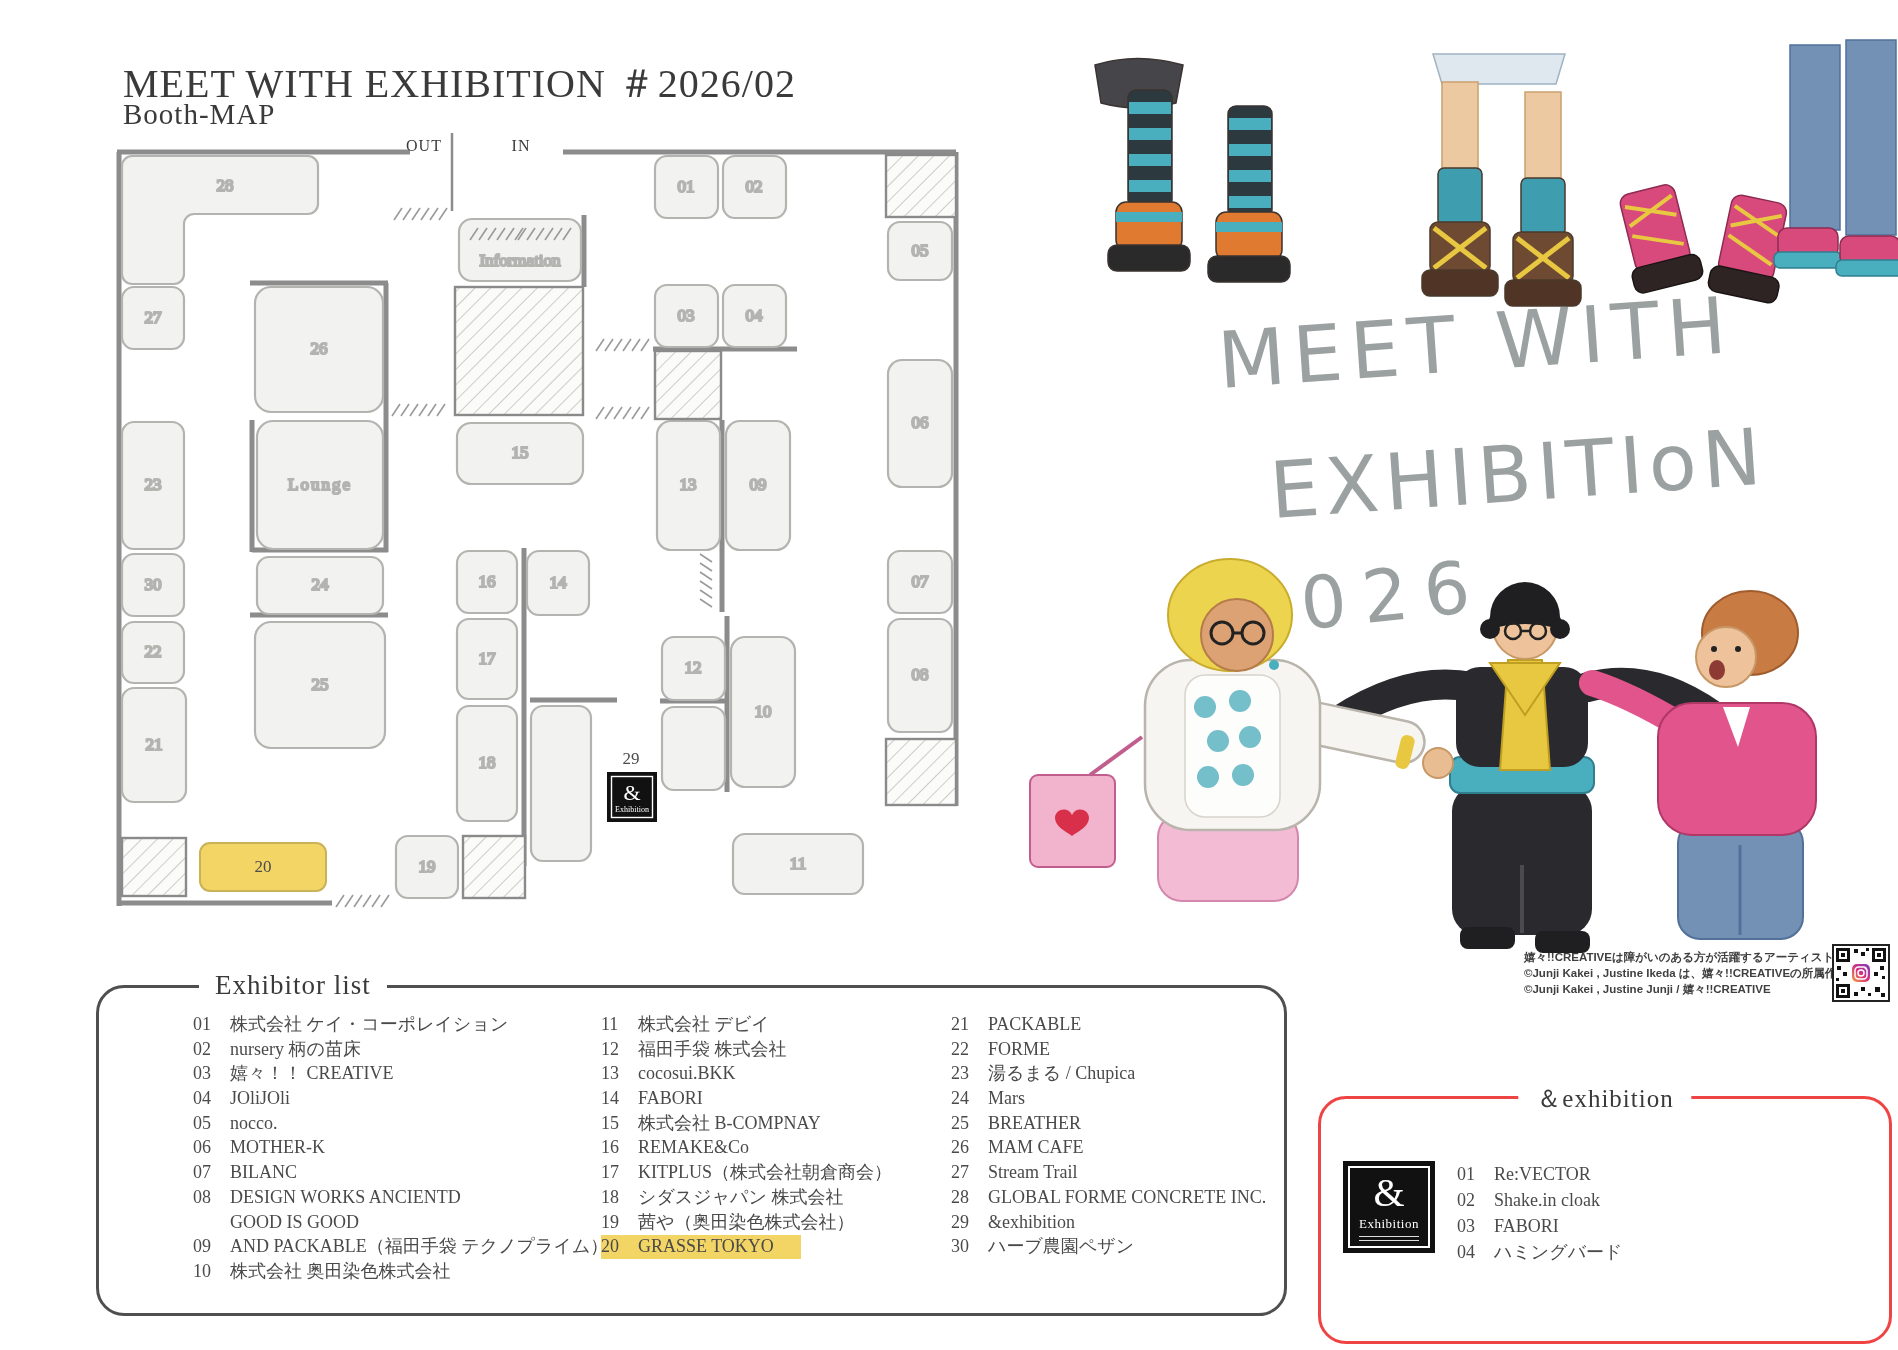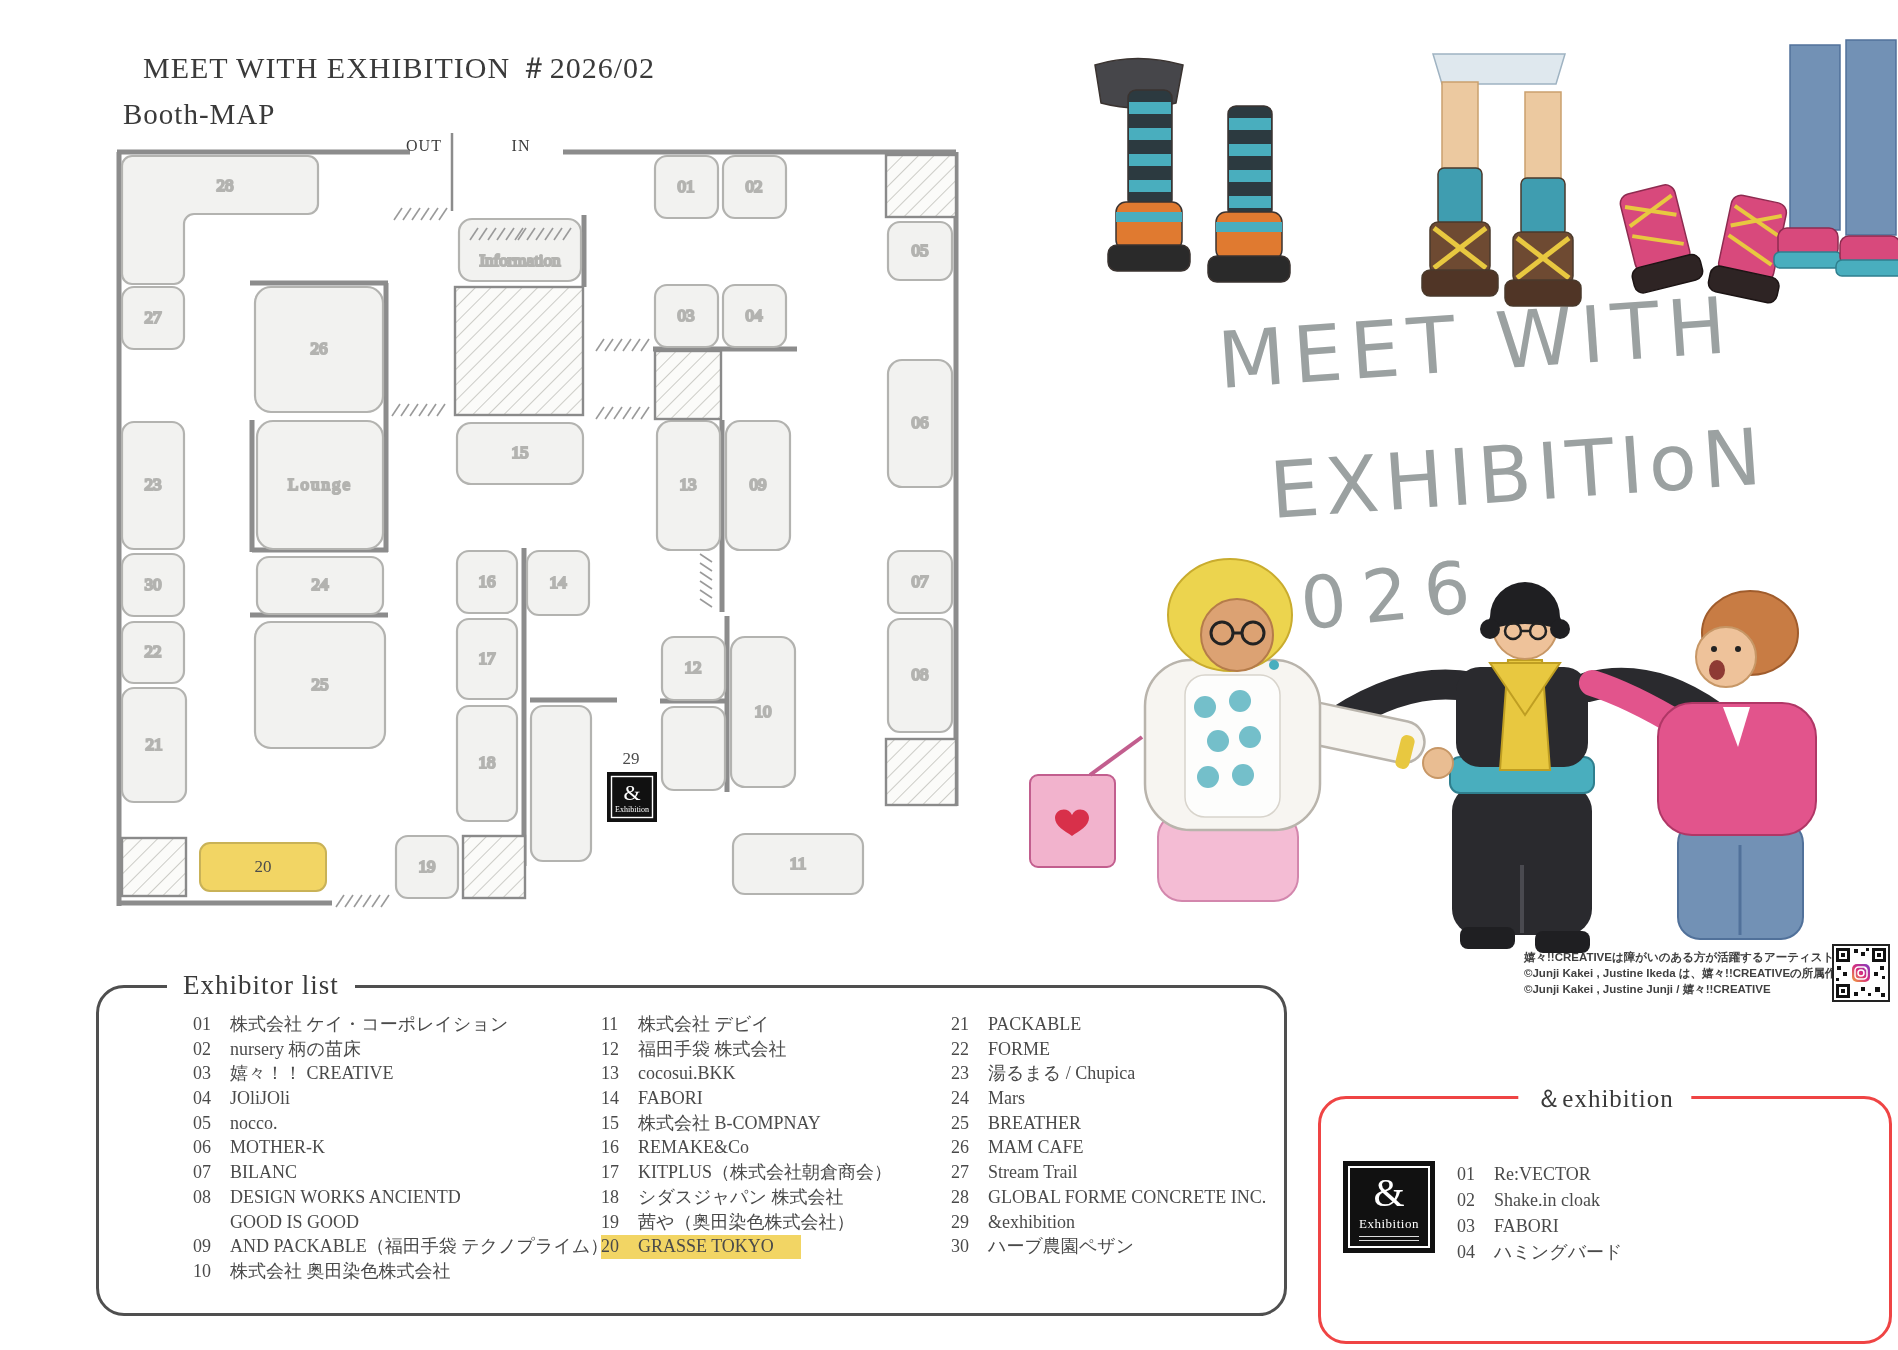--- a/index.html
+++ b/index.html
@@ -1,31 +1,31 @@
 <!DOCTYPE html>
 <html><head>
 <meta charset="utf-8">
 <style>
   html,body{margin:0;padding:0;background:#ffffff;}
   #page{position:relative;width:1898px;height:1350px;background:#ffffff;overflow:hidden;
         font-family:"Liberation Serif",serif;color:#3c3c3c;}
   
-  #main-title{position:absolute;left:123px;top:48px;font-size:30px;letter-spacing:1px;color:#3a3a3a;margin-left:20px;}
+  #main-title{position:absolute;left:123px;top:56px;font-size:40px;letter-spacing:1px;color:#3a3a3a;}
   #sub-title{position:absolute;left:123px;top:98px;font-size:29px;letter-spacing:1px;color:#3a3a3a;}
   
   svg{position:absolute;overflow:visible;}
   .blabel{font-family:"Liberation Serif",serif;font-size:17px;fill:#4c4c4c;
           text-anchor:middle;dominant-baseline:middle;}
   .gatelabel{font-family:"Liberation Serif",serif;font-size:16px;fill:#3c3c3c;
              text-anchor:middle;dominant-baseline:middle;letter-spacing:1px;}
   .logo-amp{font-family:"Liberation Serif",serif;fill:#ffffff;text-anchor:middle;}
   
   #exlist{position:absolute;left:96px;top:985px;width:1185px;height:325px;
           border:3px solid #4f4f4f;border-radius:28px;background:#ffffff;}
-  #exlist-title{position:absolute;left:68px;top:-18px;background:#ffffff;padding:0 16px;
+  #exlist-title{position:absolute;left:100px;top:-18px;background:#ffffff;padding:0 16px;
                 font-size:27px;color:#3a3a3a;letter-spacing:1px;}
   .excol{position:absolute;top:24px;font-size:18px;color:#4a4a4a;}
   #excol1{left:94px;width:400px;}
   #excol2{left:502px;width:345px;}
   #excol3{left:852px;width:330px;}
   .exrow{height:24.7px;line-height:24.7px;white-space:nowrap;display:flex;}
   .exrow .no{width:37px;flex:none;}
   .exrow.hl{background:linear-gradient(#f2d564,#f2d564) 0 55%/200px 24px no-repeat;}
   
   #andbox{position:absolute;left:1318px;top:1096px;width:568px;height:242px;

